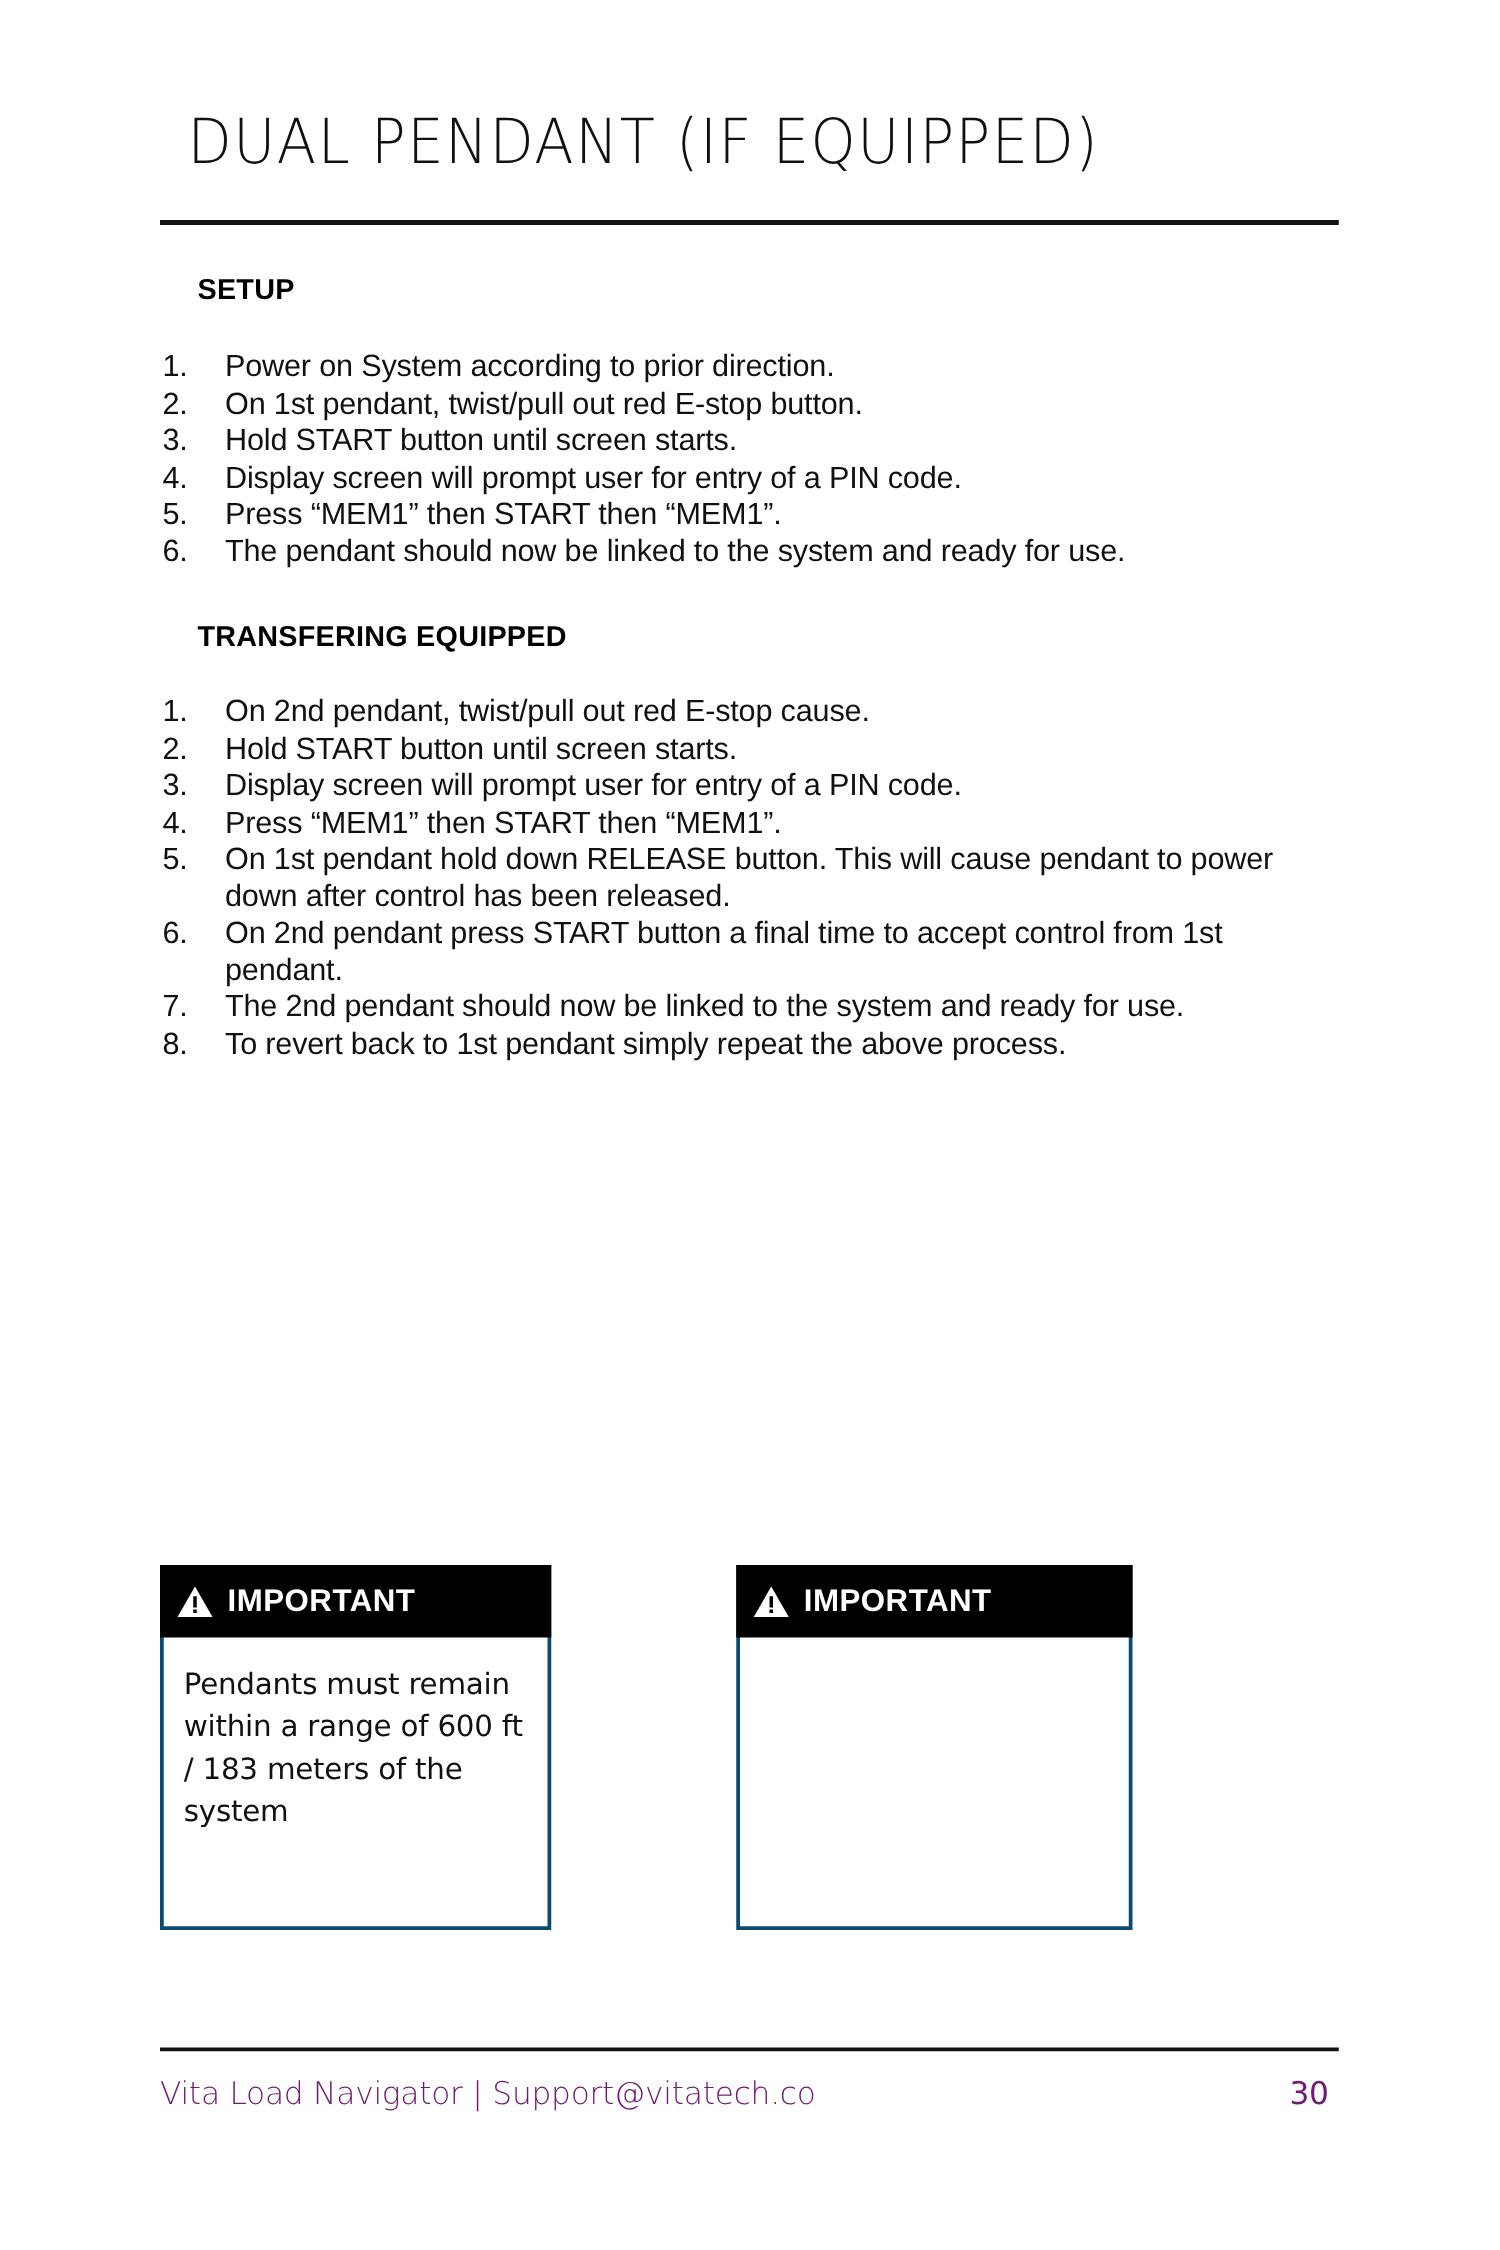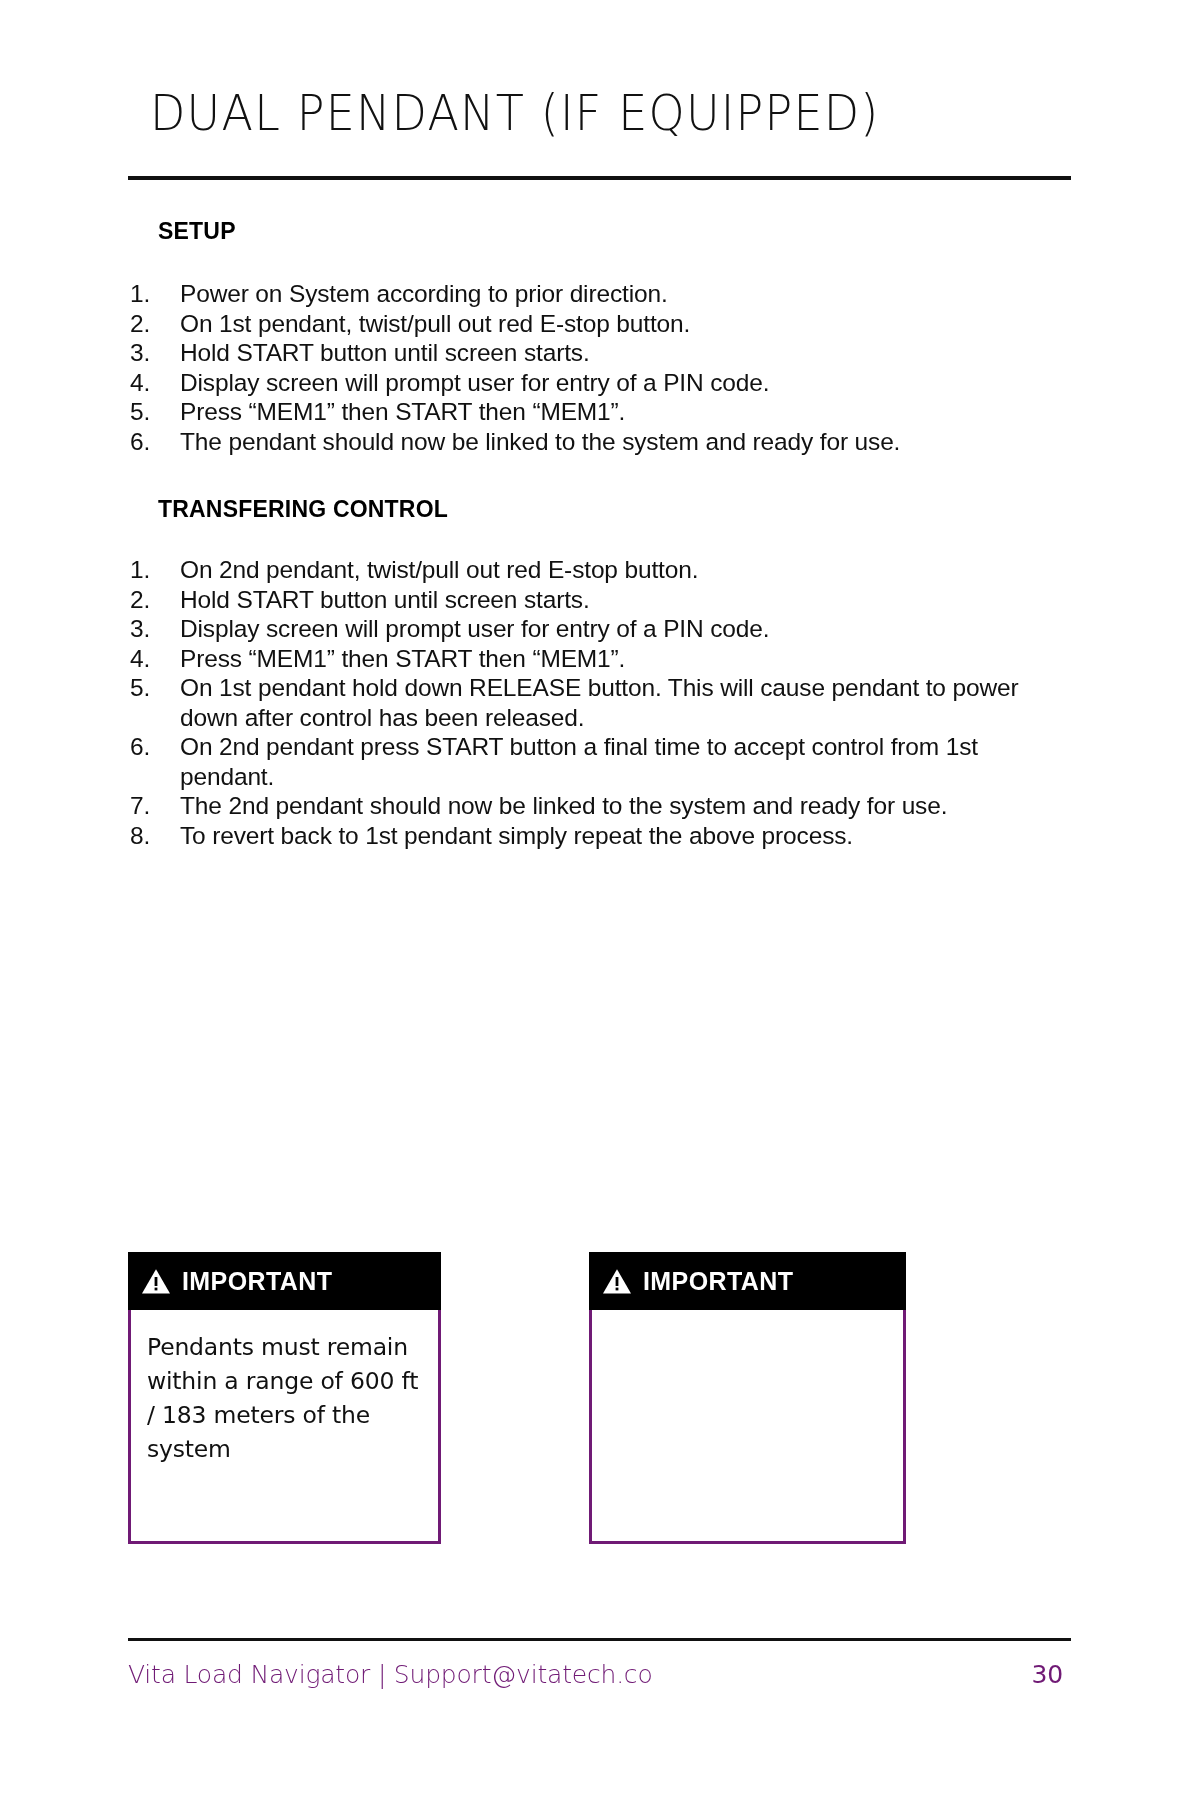--- a/index.html
+++ b/index.html
@@ -103,21 +103,21 @@
     position: absolute;
     left: 128px;
     top: 1252px;
     width: 950px;
     height: 300px;
   }
 
   .imp-box {
     position: absolute;
     top: 0;
-    border: 3px solid #701a75;
+    border: 3px solid #0c4a6e;
     background: #ffffff;
   }
 
   .imp-box.box-1 { left: 0px;   width: 313px; height: 292px; }
   .imp-box.box-2 { left: 461px; width: 317px; height: 292px; }
 
   .imp-header {
     background: #000000;
     height: 58px;
     display: flex;
@@ -203,26 +203,26 @@
       <li>Power on System according to prior direction.</li>
       <li>On 1st pendant, twist/pull out red E-stop button.</li>
       <li>Hold START button until screen starts.</li>
       <li>Display screen will prompt user for entry of a PIN code.</li>
       <li>Press “MEM1” then START then “MEM1”.</li>
       <li>The pendant should now be linked to the system and ready for use.</li>
     </ol>
 
     <div class="gap-after-setup-list"></div>
 
-    <div class="section-heading">TRANSFERING CONTROL</div>
+    <div class="section-heading">TRANSFERING EQUIPPED</div>
 
     <div class="gap-after-transfer-heading"></div>
 
     <ol class="steps">
-      <li>On 2nd pendant, twist/pull out red E-stop button.</li>
+      <li>On 2nd pendant, twist/pull out red E-stop cause.</li>
       <li>Hold START button until screen starts.</li>
       <li>Display screen will prompt user for entry of a PIN code.</li>
       <li>Press “MEM1” then START then “MEM1”.</li>
       <li>On 1st pendant hold down RELEASE button. This will cause pendant to power down after control has been released.</li>
       <li>On 2nd pendant press START button a final time to accept control from 1st pendant.</li>
       <li>The 2nd pendant should now be linked to the system and ready for use.</li>
       <li>To revert back to 1st pendant simply repeat the above process.</li>
     </ol>
 
   </div>

